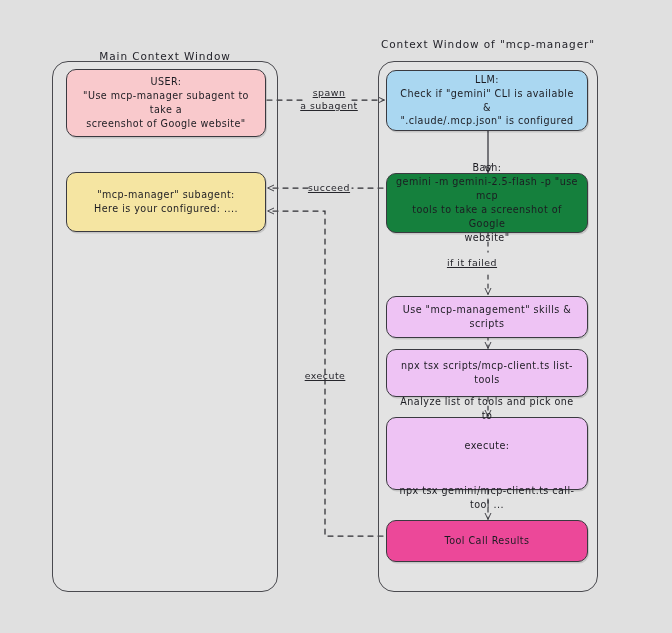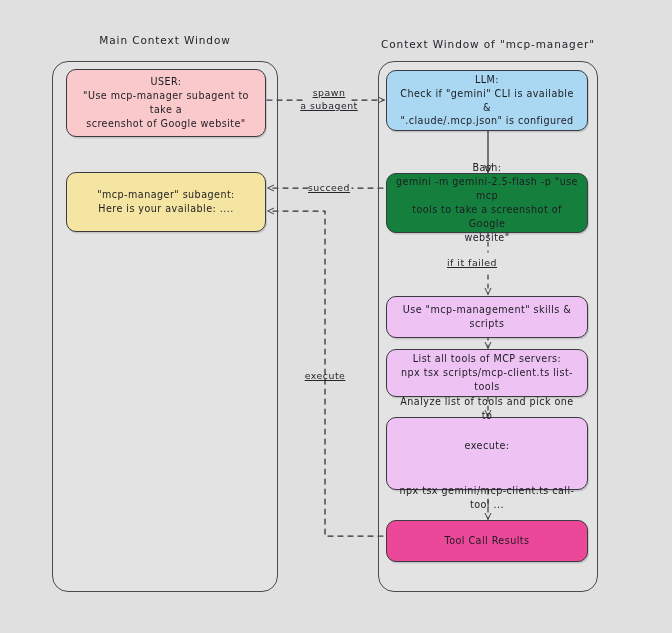--- a/index.html
+++ b/index.html
@@ -104,56 +104,55 @@
       <path d="M 488 275 L 488 294" stroke-width="1.25" stroke-dasharray="4 5" marker-end="url(#arrow-solid)"></path>
 
       <path d="M 488 327 L 488 348" stroke-width="1.25" stroke-dasharray="4 5" marker-end="url(#arrow-solid)"></path>
 
       <path d="M 488 397 L 488 416" stroke-width="1.25" stroke-dasharray="4 5" marker-end="url(#arrow-solid)"></path>
 
       <path d="M 488 490 L 488 519" stroke-width="1.25" stroke-dasharray="4 5" marker-end="url(#arrow-solid)"></path>
     </g>
   </svg>
 
-  <div class="panel-title" style="left:52px; top:34px; width:226px;">Main Context Window</div>
+  <div class="panel-title" style="left:52px; top:50px; width:226px;">Main Context Window</div>
   <div class="panel-title" style="left:378px; top:38px; width:220px;">Context Window of "mcp-manager"</div>
 
   <div class="container" style="left:52px; top:61px; width:226px; height:531px;"></div>
   <div class="container" style="left:378px; top:61px; width:220px; height:531px;"></div>
 
   <div class="node" style="left:66px; top:69px; width:200px; height:68px; background:#f9c9cc;">
     <span class="ln">USER:</span>
     <span class="ln">"Use mcp-manager subagent to take a</span>
     <span class="ln">screenshot of Google website"</span>
   </div>
 
   <div class="node" style="left:66px; top:172px; width:200px; height:60px; background:#f5e5a2;">
     <span class="ln">"mcp-manager" subagent:</span>
-    <span class="ln">Here is your available: ....</span>
+    <span class="ln">Here is your configured: ....</span>
   </div>
 
   <div class="node" style="left:386px; top:70px; width:202px; height:61px; background:#aad7f1;">
     <span class="ln">LLM:</span>
     <span class="ln">Check if "gemini" CLI is available &amp;</span>
     <span class="ln">".claude/.mcp.json" is configured</span>
   </div>
 
   <div class="node" style="left:386px; top:173px; width:202px; height:60px; background:#15803d;">
     <span class="ln">Bash:</span>
     <span class="ln">gemini -m gemini-2.5-flash -p "use mcp</span>
     <span class="ln">tools to take a screenshot of Google</span>
     <span class="ln">website"</span>
   </div>
 
   <div class="node" style="left:386px; top:296px; width:202px; height:31px; background:#eec3f4;">
     <span class="ln">Use "mcp-management" skills &amp; scripts</span>
   </div>
 
   <div class="node" style="left:386px; top:349px; width:202px; height:48px; background:#eec3f4;">
-    <span class="ln">List all tools of MCP servers:</span>
     <span class="gap"></span>
     <span class="ln">npx tsx scripts/mcp-client.ts list-tools</span>
   </div>
 
   <div class="node" style="left:386px; top:417px; width:202px; height:73px; background:#eec3f4;gap:16px;">
     <span class="ln">Analyze list of tools and pick one to</span>
     <span class="ln">execute:</span>
     <span class="gap"></span>
     <span class="ln">npx tsx gemini/mcp-client.ts call-tool ...</span>
   </div>

